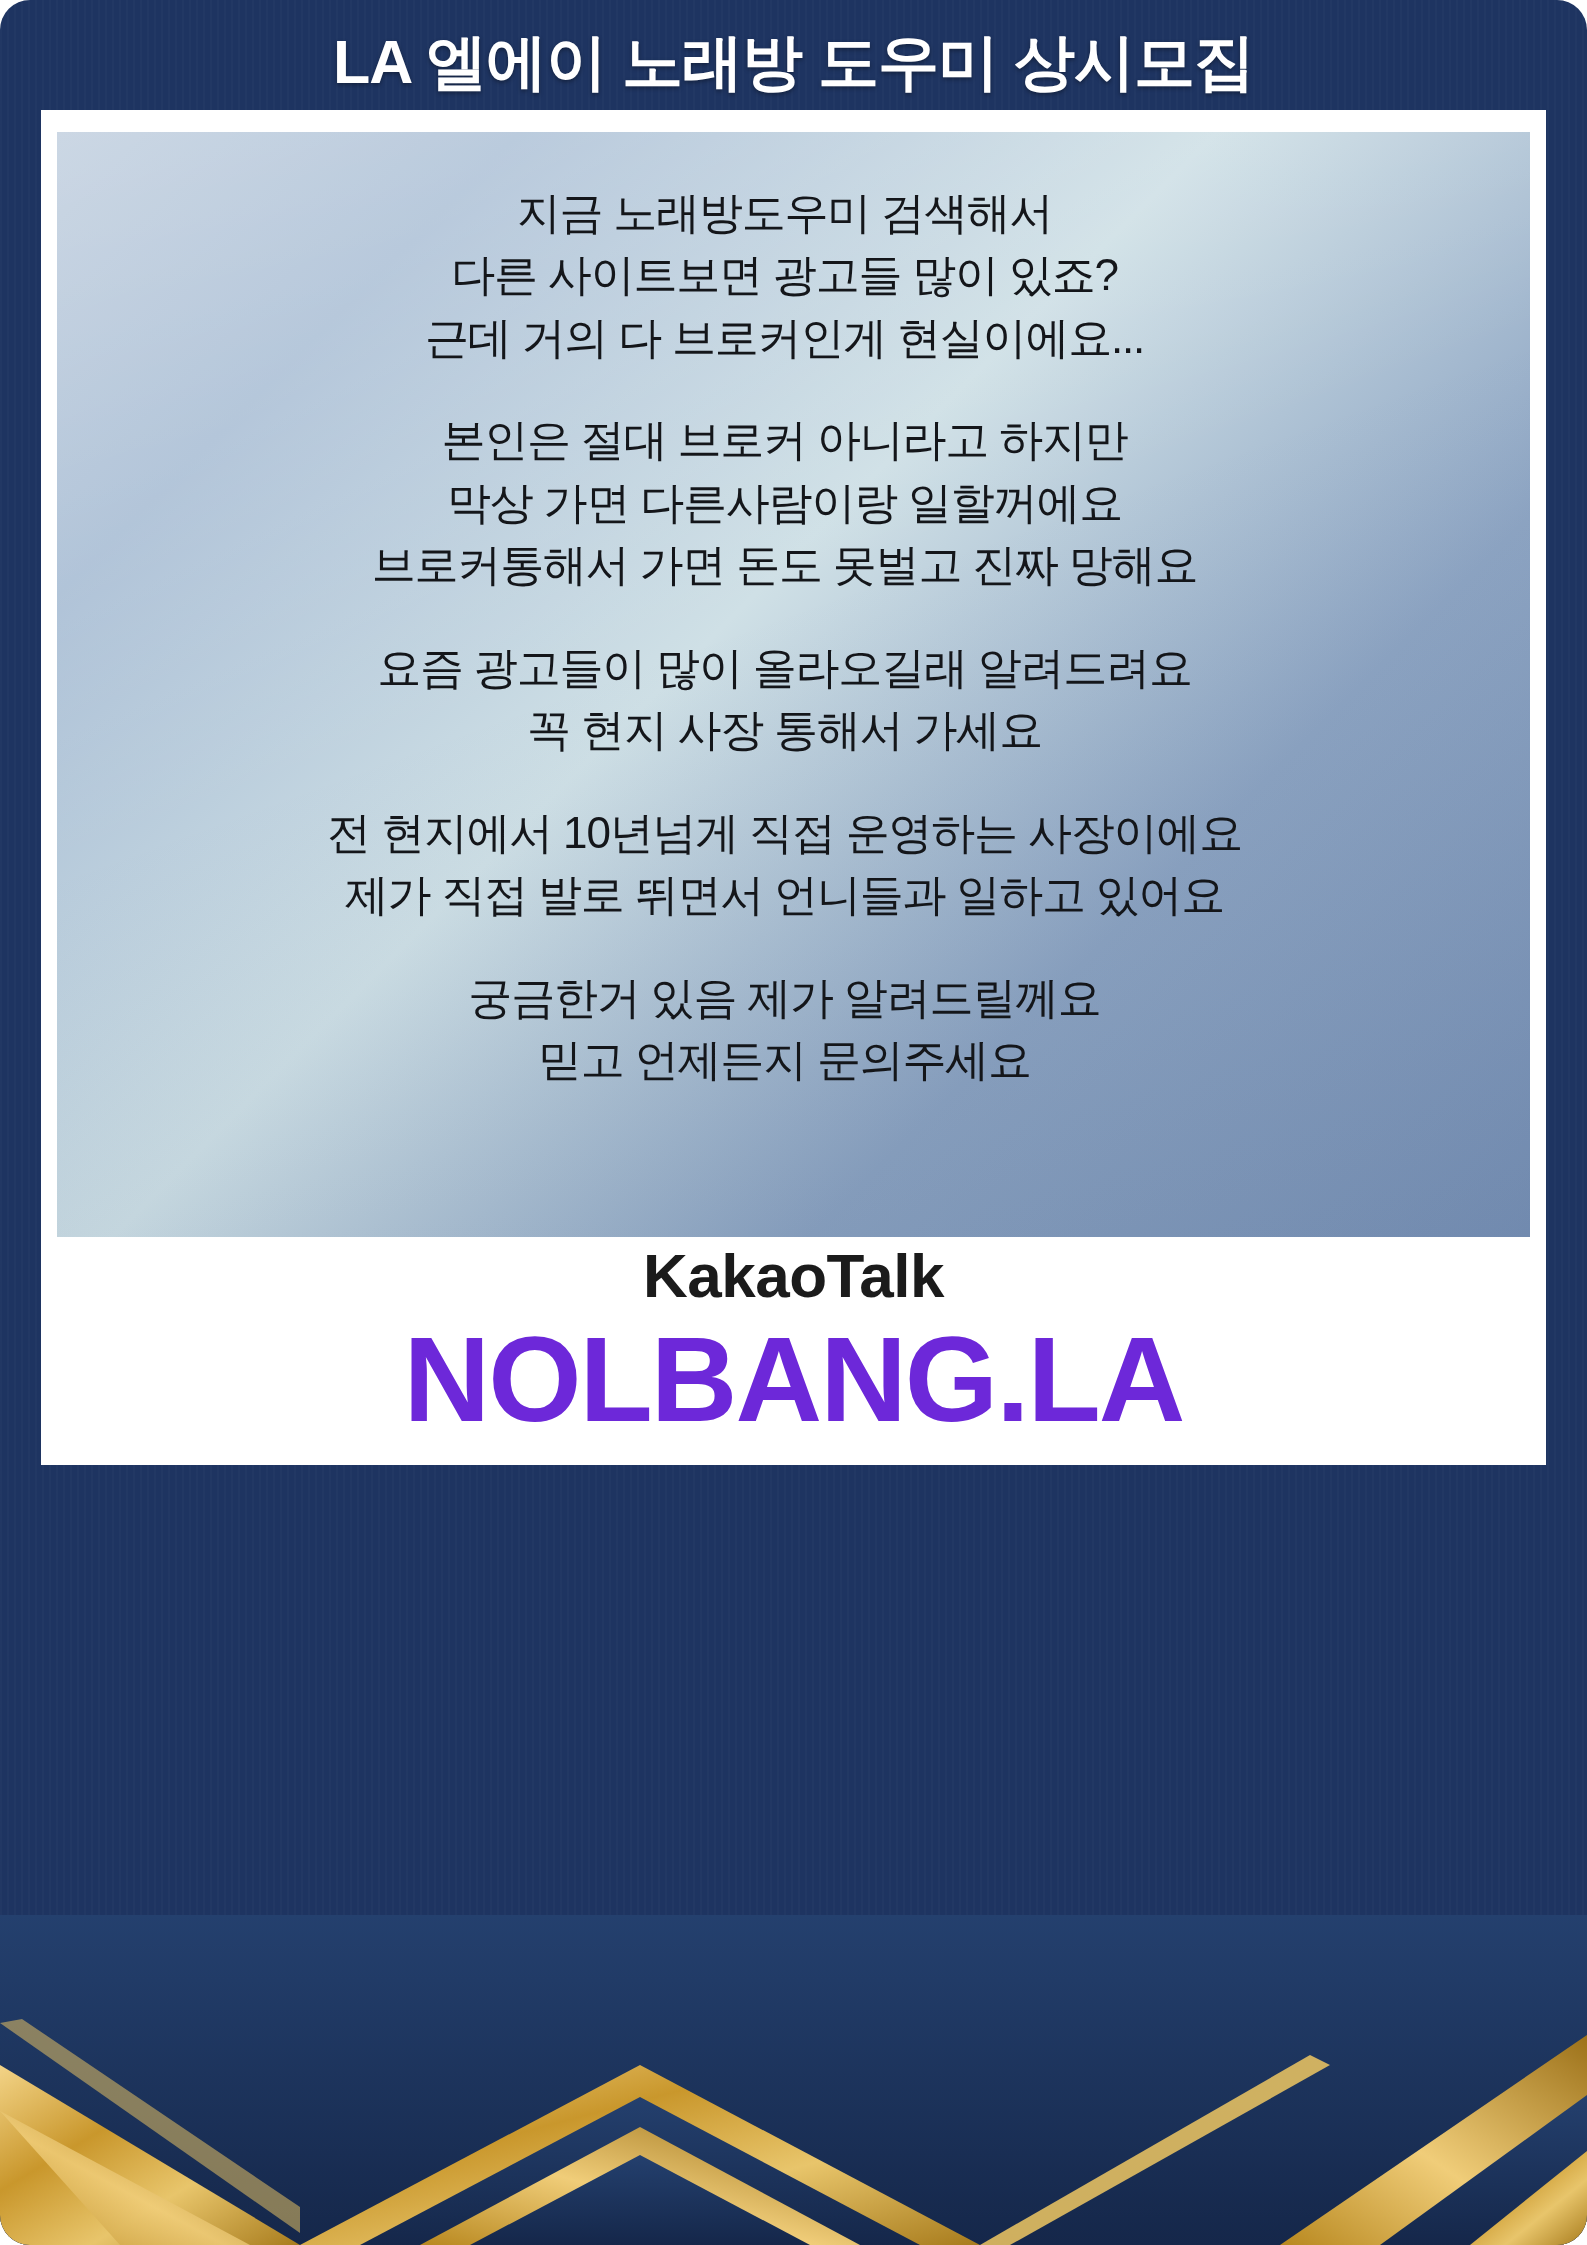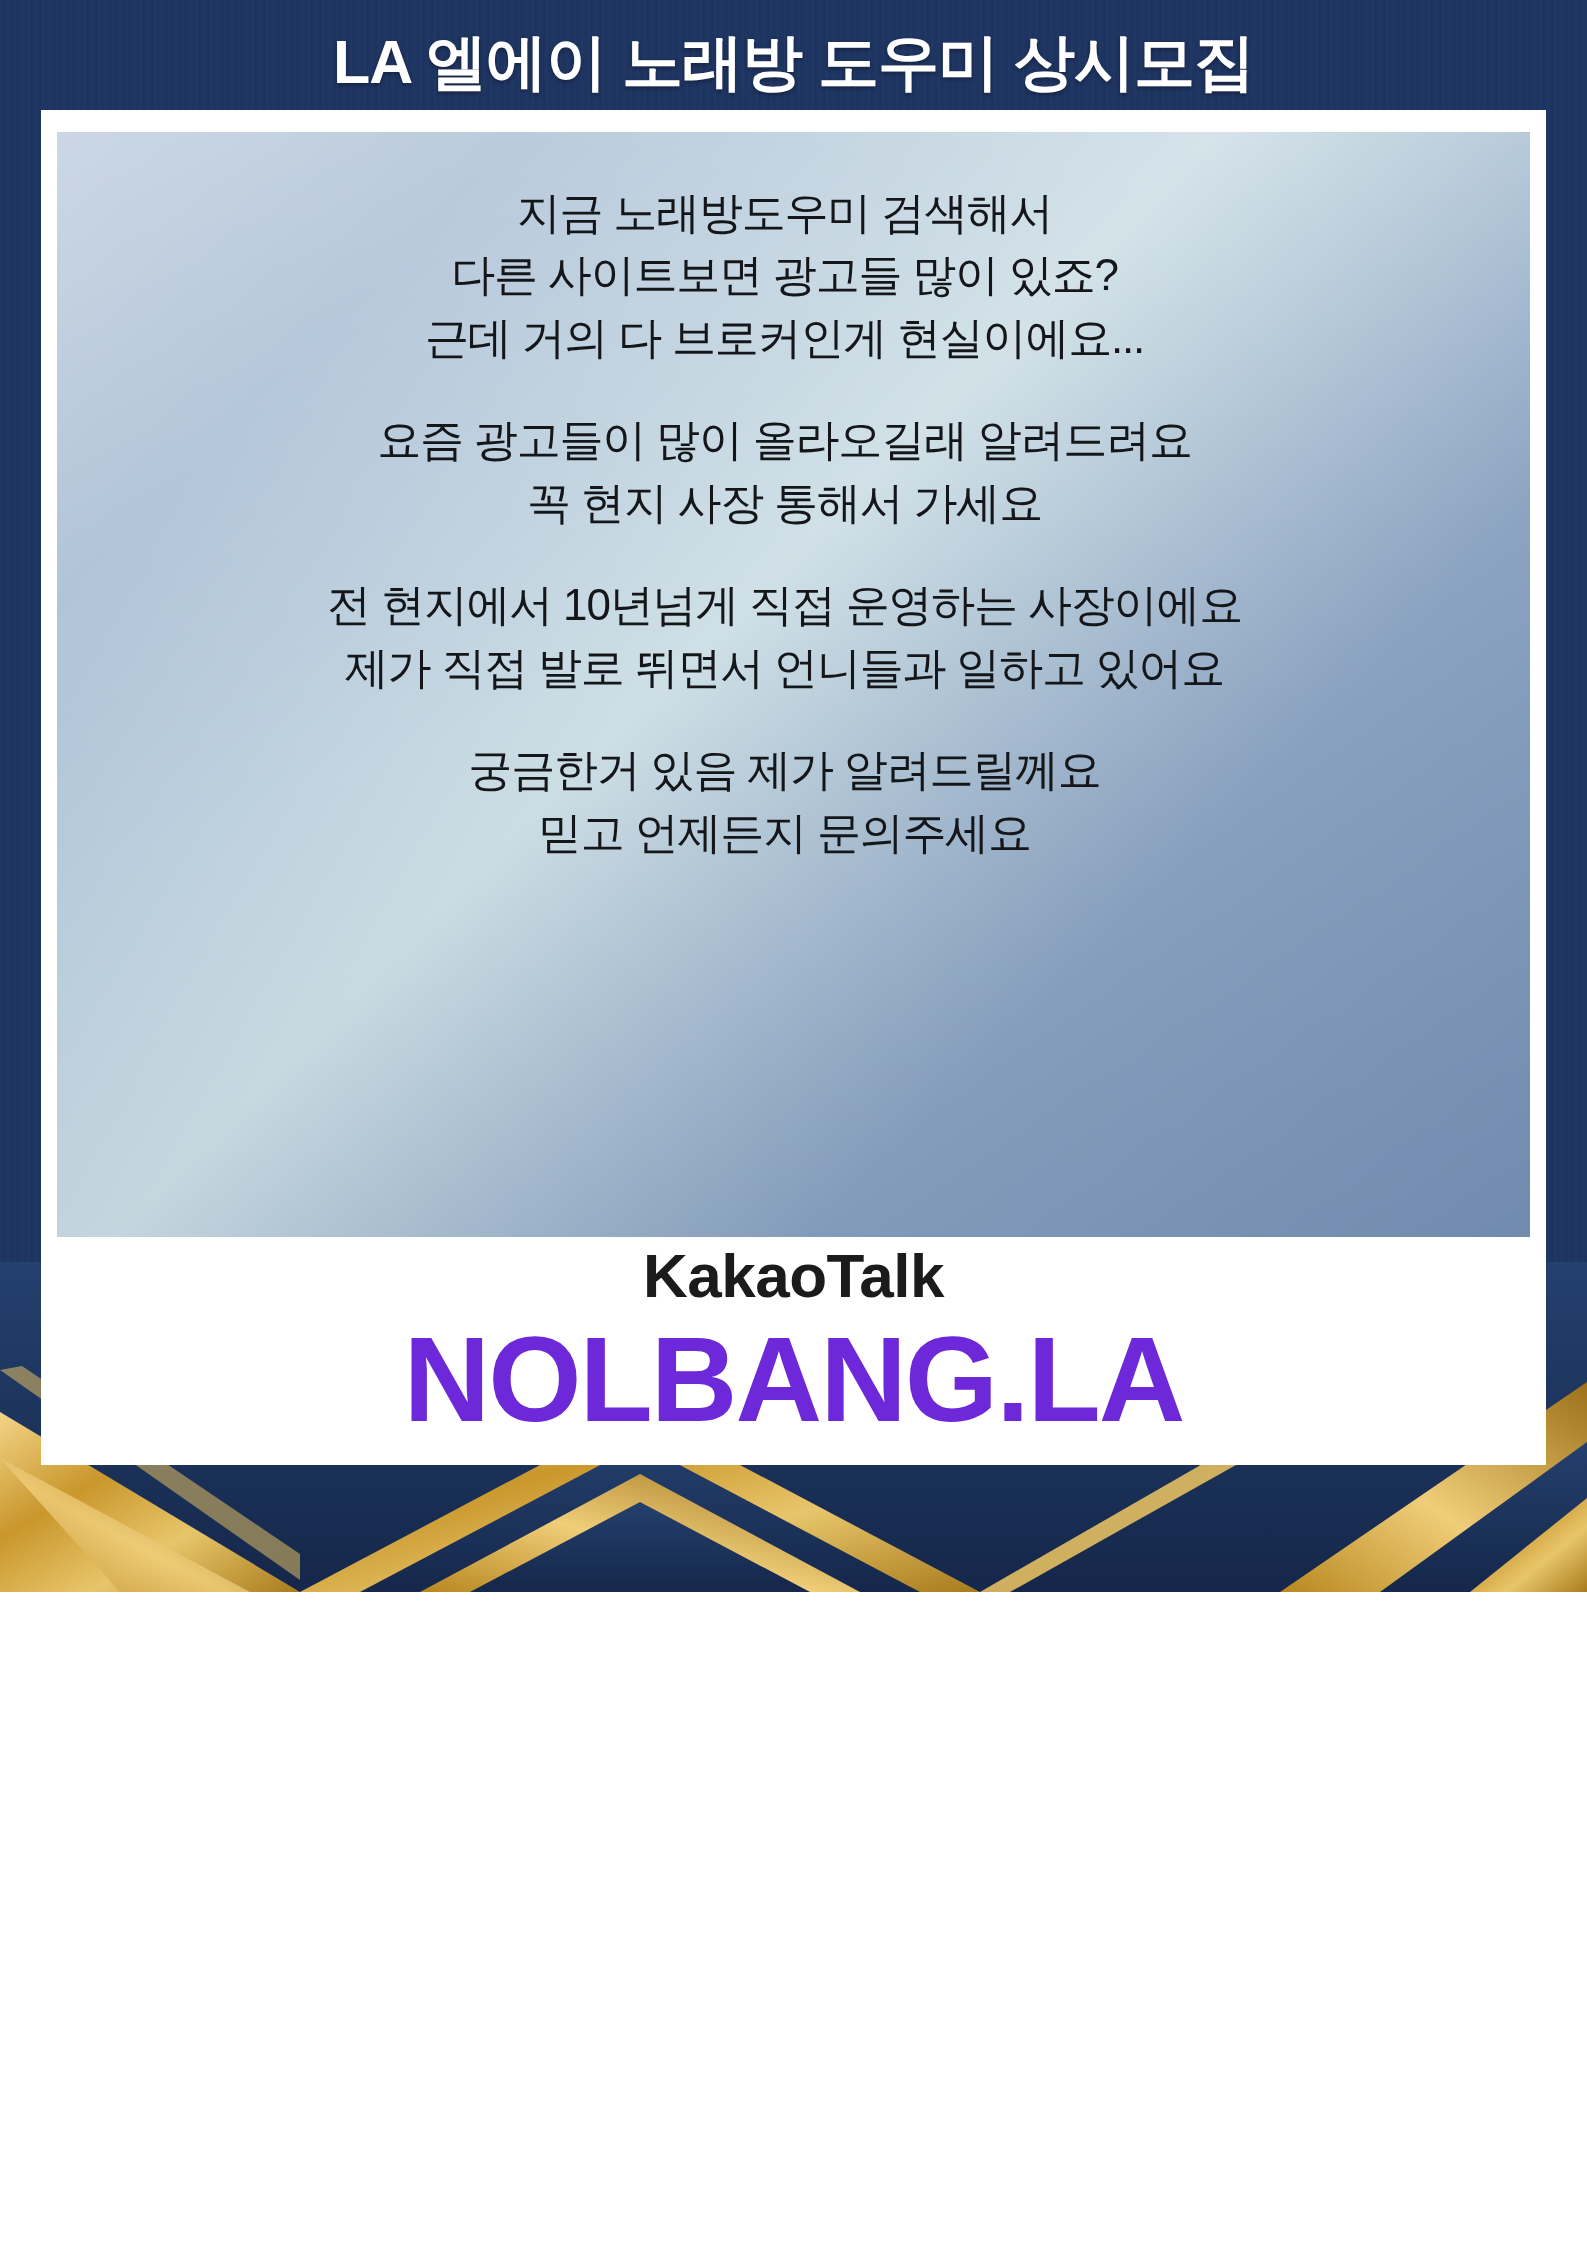--- a/index.html
+++ b/index.html
@@ -7,24 +7,25 @@
     margin: 0;
     padding: 0;
     background: #ffffff;
   }
   body {
     font-family: "Liberation Sans", "DejaVu Sans", sans-serif;
   }
   .poster {
     position: relative;
     width: 1587px;
-    height: 1592px;
+    height: 2245px;
     overflow: hidden;
     background: #1e3461;
     box-sizing: border-box;
+    border-radius: 30px;
   }
   
   .poster-bg {
     position: absolute;
     inset: 0;
     background:
       linear-gradient(90deg,
         #16274b 0%,
         #1d3straight 0%,
         #1d3258 10%,
@@ -139,20 +140,21 @@
 
 <div class="poster">
   <div class="poster-bg"></div>
 
   <div class="title">LA 엘에이 노래방 도우미 상시모집</div>
 
   <div class="card">
     <div class="inner-panel">
       <div class="body-text">
         <p class="para">지금 노래방도우미 검색해서<br>다른 사이트보면 광고들 많이 있죠?<br>근데 거의 다 브로커인게 현실이에요...</p>
+        <p class="para">본인은 절대 브로커 아니라고 하지만<br>막상 가면 다른사람이랑 일할꺼에요<br>브로커통해서 가면 돈도 못벌고 진짜 망해요</p>
         <p class="para">요즘 광고들이 많이 올라오길래 알려드려요<br>꼭 현지 사장 통해서 가세요</p>
         <p class="para">전 현지에서 10년넘게 직접 운영하는 사장이에요<br>제가 직접 발로 뛰면서 언니들과 일하고 있어요</p>
         <p class="para">궁금한거 있음 제가 알려드릴께요<br>믿고 언제든지 문의주세요</p>
       </div>
     </div>
 
     <div class="brand-wrap">
       <div class="kakao">KakaoTalk</div>
       <div class="brand">NOLBANG.LA</div>
     </div>

